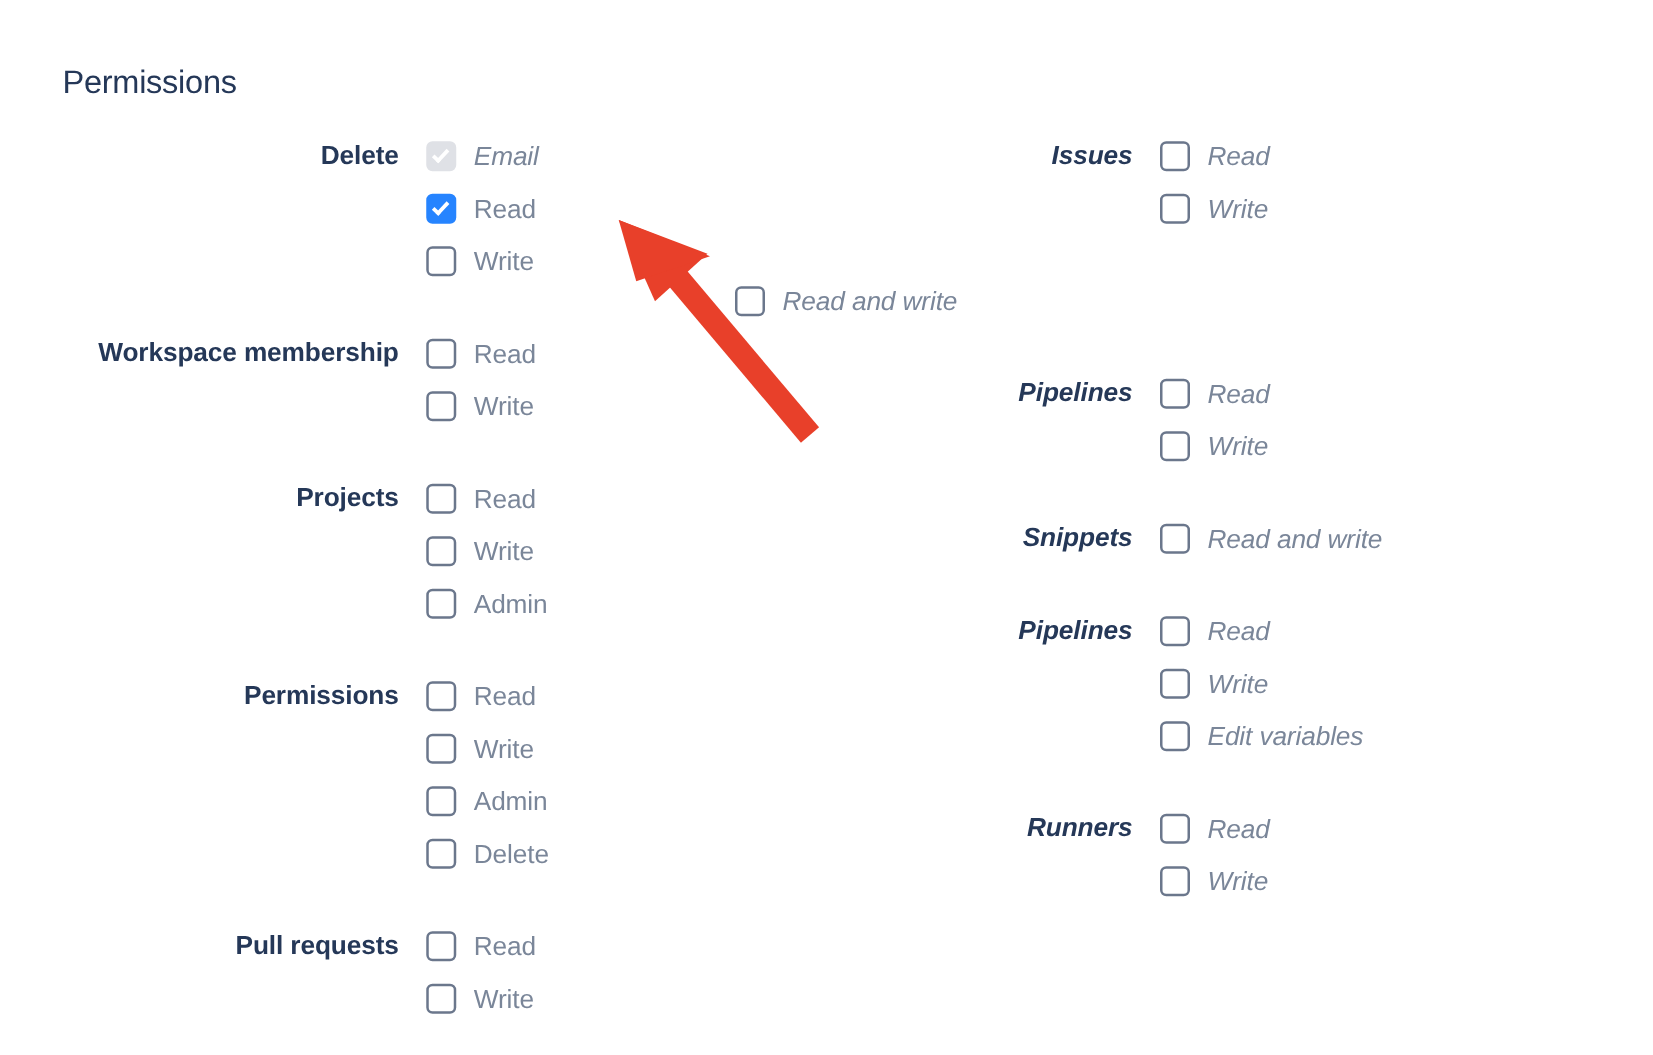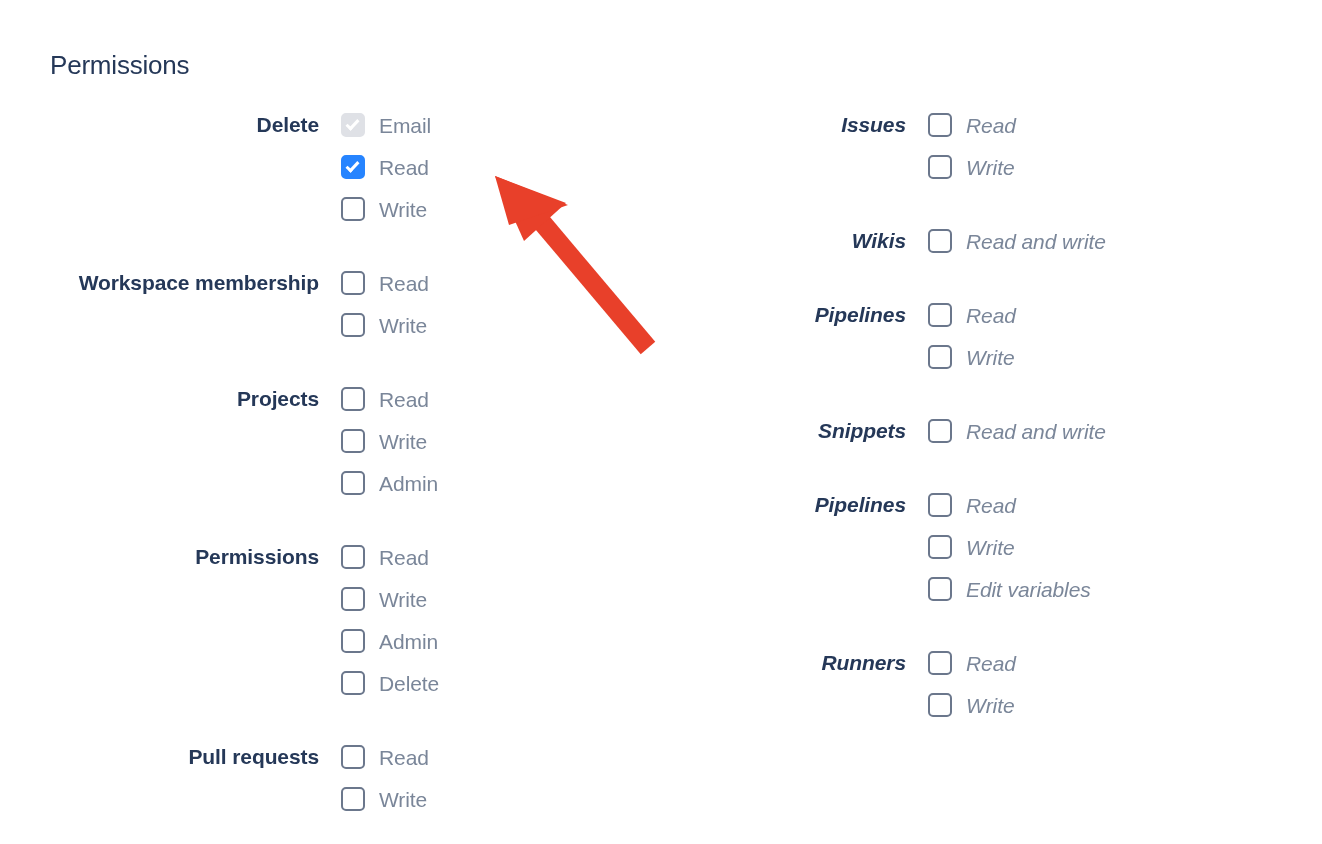--- a/index.html
+++ b/index.html
@@ -112,21 +112,21 @@
 
   .row-label {
     margin-left: 14px;
     font-size: 21px;
     color: #7A8699;
     line-height: 1;
     white-space: nowrap;
     cursor: pointer;
     letter-spacing: -0.1px;
   }
-  .perm-row.disabled .row-label { cursor: default; }
+  .perm-row.disabled .row-label { cursor: default; font-style: italic; }
 
   
   #annotation-arrow {
     position: absolute;
     left: 0;
     top: 0;
     width: 1322px;
     height: 844px;
     pointer-events: none;
   }
@@ -232,21 +232,20 @@
           <div class="checkbox" role="checkbox" aria-checked="false"></div>
           <span class="row-label">Read</span>
         </div>
         <div class="perm-row">
           <div class="checkbox" role="checkbox" aria-checked="false"></div>
           <span class="row-label">Write</span>
         </div>
       </div>
     </div>
     <div class="perm-group">
-      <div class="group-label">Wikis</div>
       <div class="group-options">
         <div class="perm-row">
           <div class="checkbox" role="checkbox" aria-checked="false"></div>
           <span class="row-label">Read and write</span>
         </div>
       </div>
     </div>
     <div class="perm-group">
       <div class="group-label">Pipelines</div>
       <div class="group-options">

